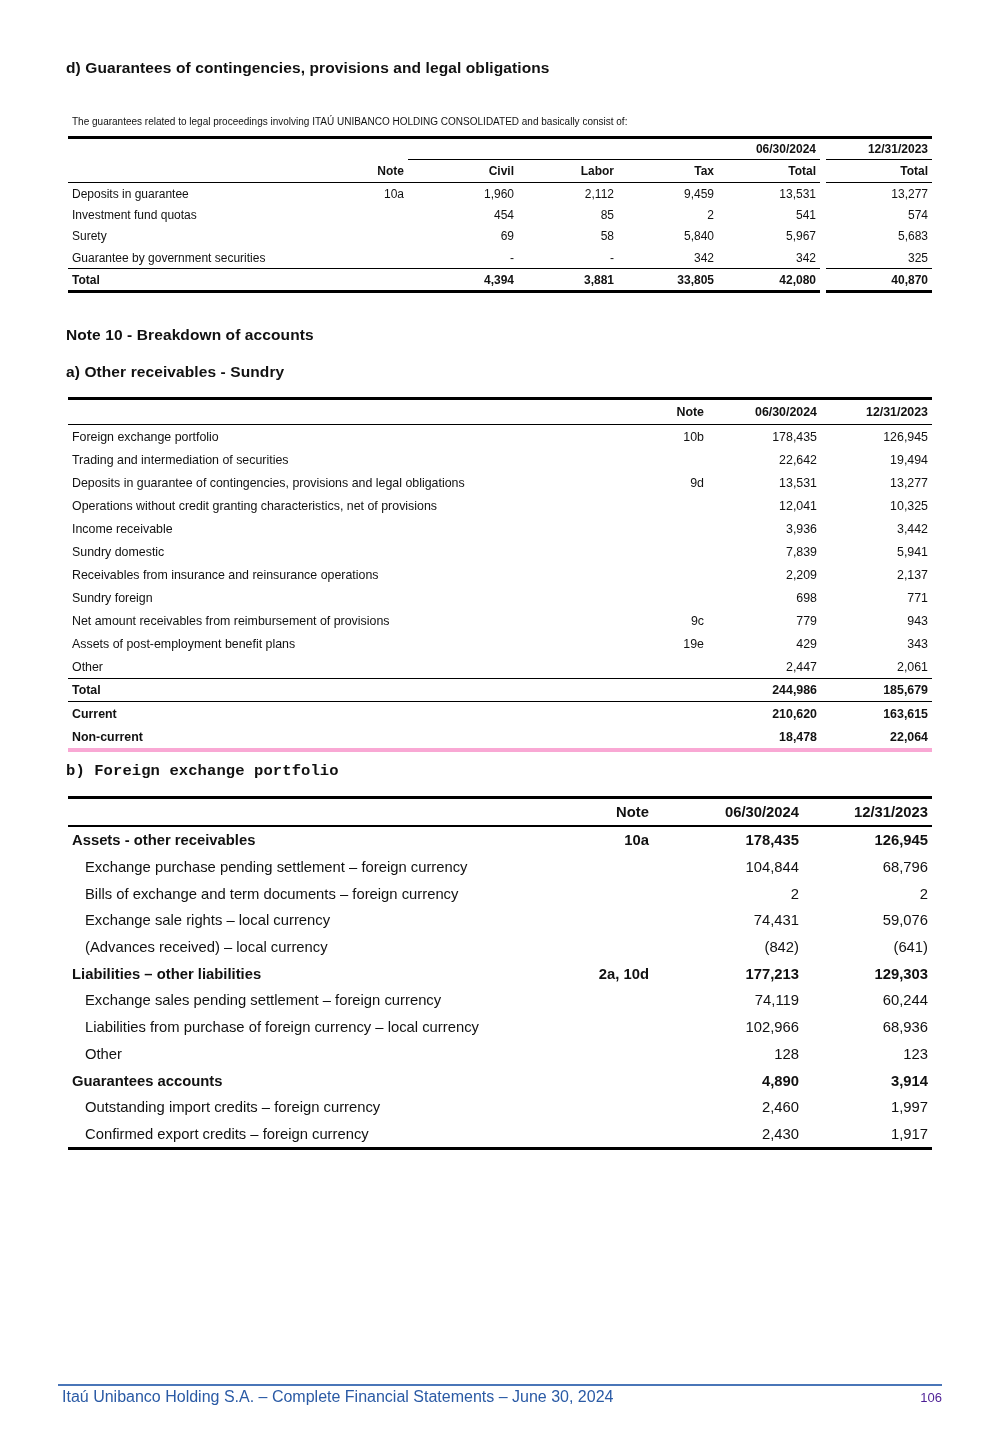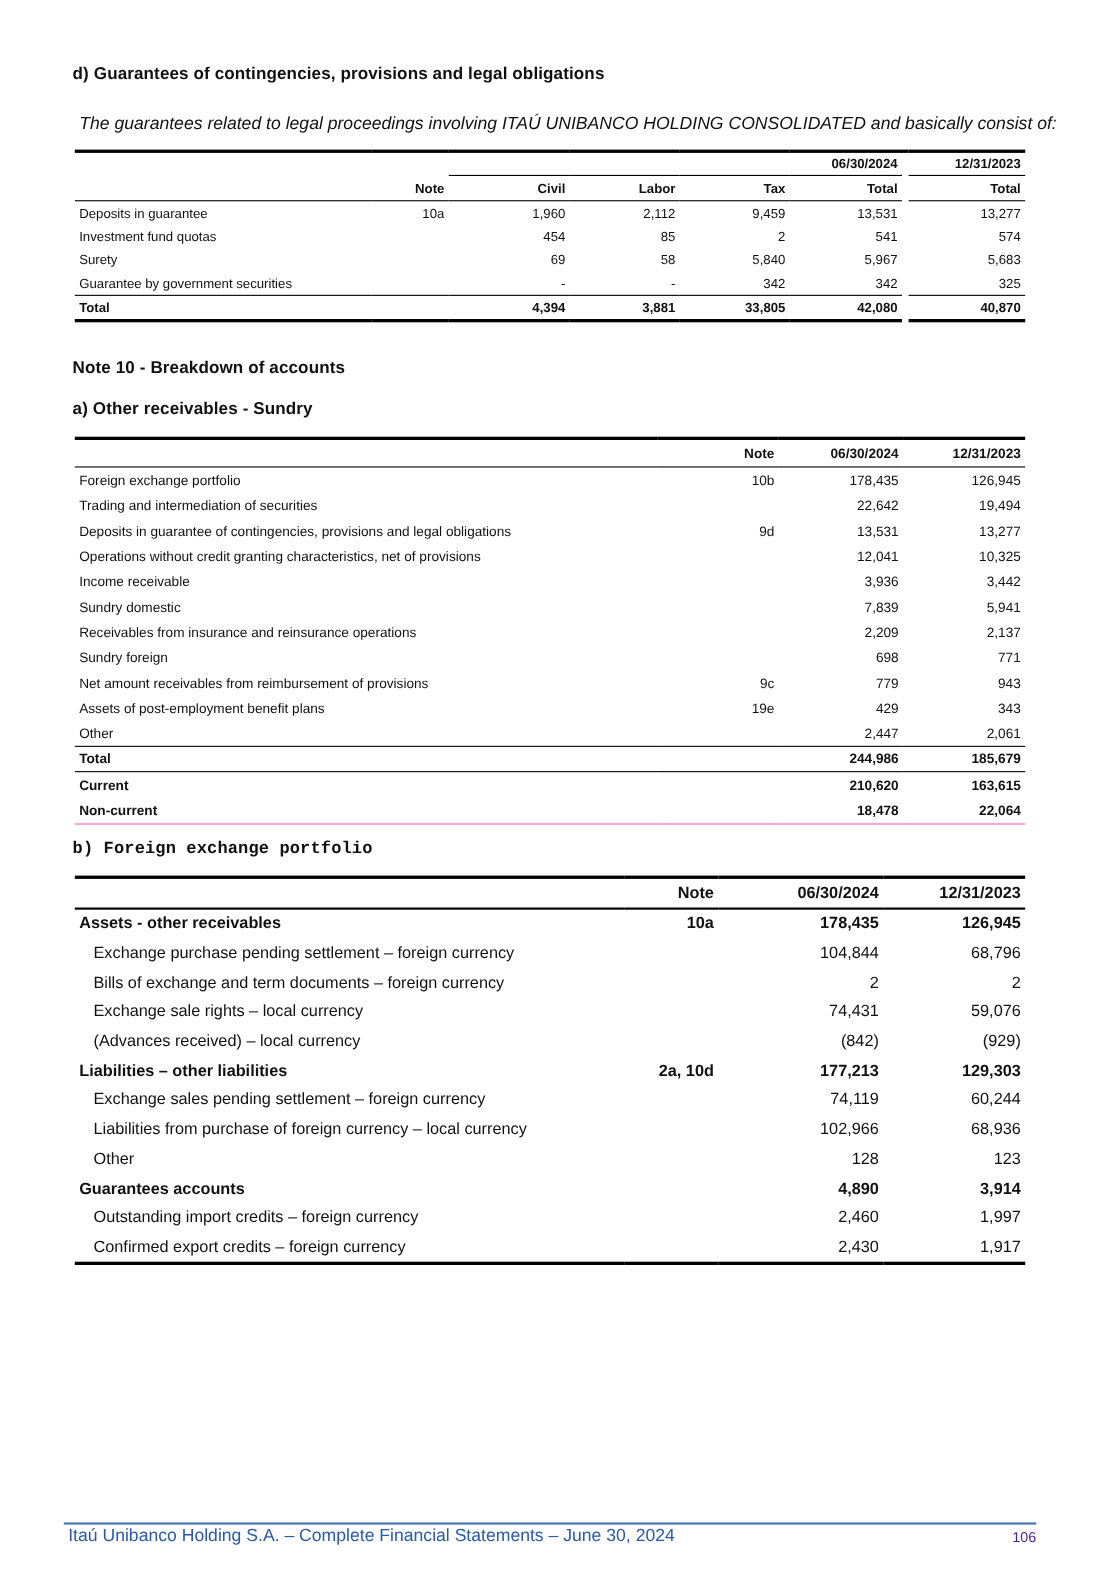--- a/index.html
+++ b/index.html
@@ -1,18 +1,18 @@
 <!DOCTYPE html>
 <html><head>
 <meta charset="utf-8">
 <style>
   html, body { margin: 0; padding: 0; background: #ffffff; }
   body { width: 1008px; height: 1436px; position: relative; font-family: "Liberation Sans", sans-serif; color: #111; }
   .h2 { position: absolute; left: 66px; font-size: 15.5px; font-weight: bold; letter-spacing: 0.1px; }
-  .intro { position: absolute; left: 72px; top: 104px; font-size: 16px; font-style: italic; }
+  .intro { position: absolute; left: 72px; top: 116px; font-size: 10px; }
   table { border-collapse: collapse; position: absolute; font-family: "Liberation Sans", sans-serif; }
   td, th { padding: 0 4px; white-space: nowrap; }
   .num { text-align: right; }
   .ctr { text-align: right; }
 
   
   #t1 { left: 68px; top: 136px; width: 864px; font-size: 12px; }
   #t1 .toprule td { height: 0; padding: 0; border-top: 3px solid #000; }
   #t1 tr.hd1 td { height: 20px; font-weight: bold; }
   #t1 tr.hd2 td { height: 22px; font-weight: bold; border-bottom: 1px solid #000; }
@@ -20,21 +20,21 @@
   #t1 tr.tot td { height: 21px; font-weight: bold; border-top: 1px solid #000; border-bottom: 3px solid #000; }
   #t1 .seg { border-bottom: 1px solid #000; }
   #t1 .gap { width: 6px; padding: 0; border-bottom: none !important; border-top: none !important; }
 
   
   #t2 { left: 68px; top: 397px; width: 864px; font-size: 12.4px; border-top: 3px solid #000; }
   #t2 tr.hd td { height: 24px; font-weight: bold; border-bottom: 1px solid #000; }
   #t2 tr.body td { height: 23px; }
   #t2 tr.tot td { height: 22px; font-weight: bold; border-top: 1px solid #000; }
   #t2 tr.cur td { height: 23px; font-weight: bold; border-top: 1px solid #000; }
-  #t2 tr.noncur td { height: 23px; font-weight: bold; border-bottom: 2px solid #f9a8d4; }
+  #t2 tr.noncur td { height: 23px; font-weight: bold; border-bottom: 4px solid #f9a8d4; }
 
   
   #t3 { left: 68px; top: 796px; width: 864px; font-size: 14.8px; border-top: 3px solid #000; border-bottom: 3px solid #000; }
   #t3 tr.hd td { height: 26px; font-weight: bold; border-bottom: 2px solid #000; }
   #t3 tr td { height: 26.7px; }
   #t3 tr.grp td { font-weight: bold; }
   #t3 tr.sub td:first-child { padding-left: 17px; }
 
   .footer-line { position: absolute; left: 58px; top: 1384px; width: 884px; height: 2px; background: #4a76b8; }
   .footer-text { position: absolute; left: 62px; top: 1388px; font-size: 16px; color: #2a5aa5; }
@@ -272,21 +272,21 @@
   <tr class="sub">
         <td>Exchange sale rights – local currency</td>
         <td class="ctr"></td>
         <td class="num">74,431</td>
         <td class="num">59,076</td>
       </tr>
   <tr class="sub">
         <td>(Advances received) – local currency</td>
         <td class="ctr"></td>
         <td class="num">(842)</td>
-        <td class="num">(929)</td>
+        <td class="num">(641)</td>
       </tr>
   <tr class="grp">
         <td>Liabilities – other liabilities</td>
         <td class="ctr">2a, 10d</td>
         <td class="num">177,213</td>
         <td class="num">129,303</td>
       </tr>
   <tr class="sub">
         <td>Exchange sales pending settlement – foreign currency</td>
         <td class="ctr"></td>

